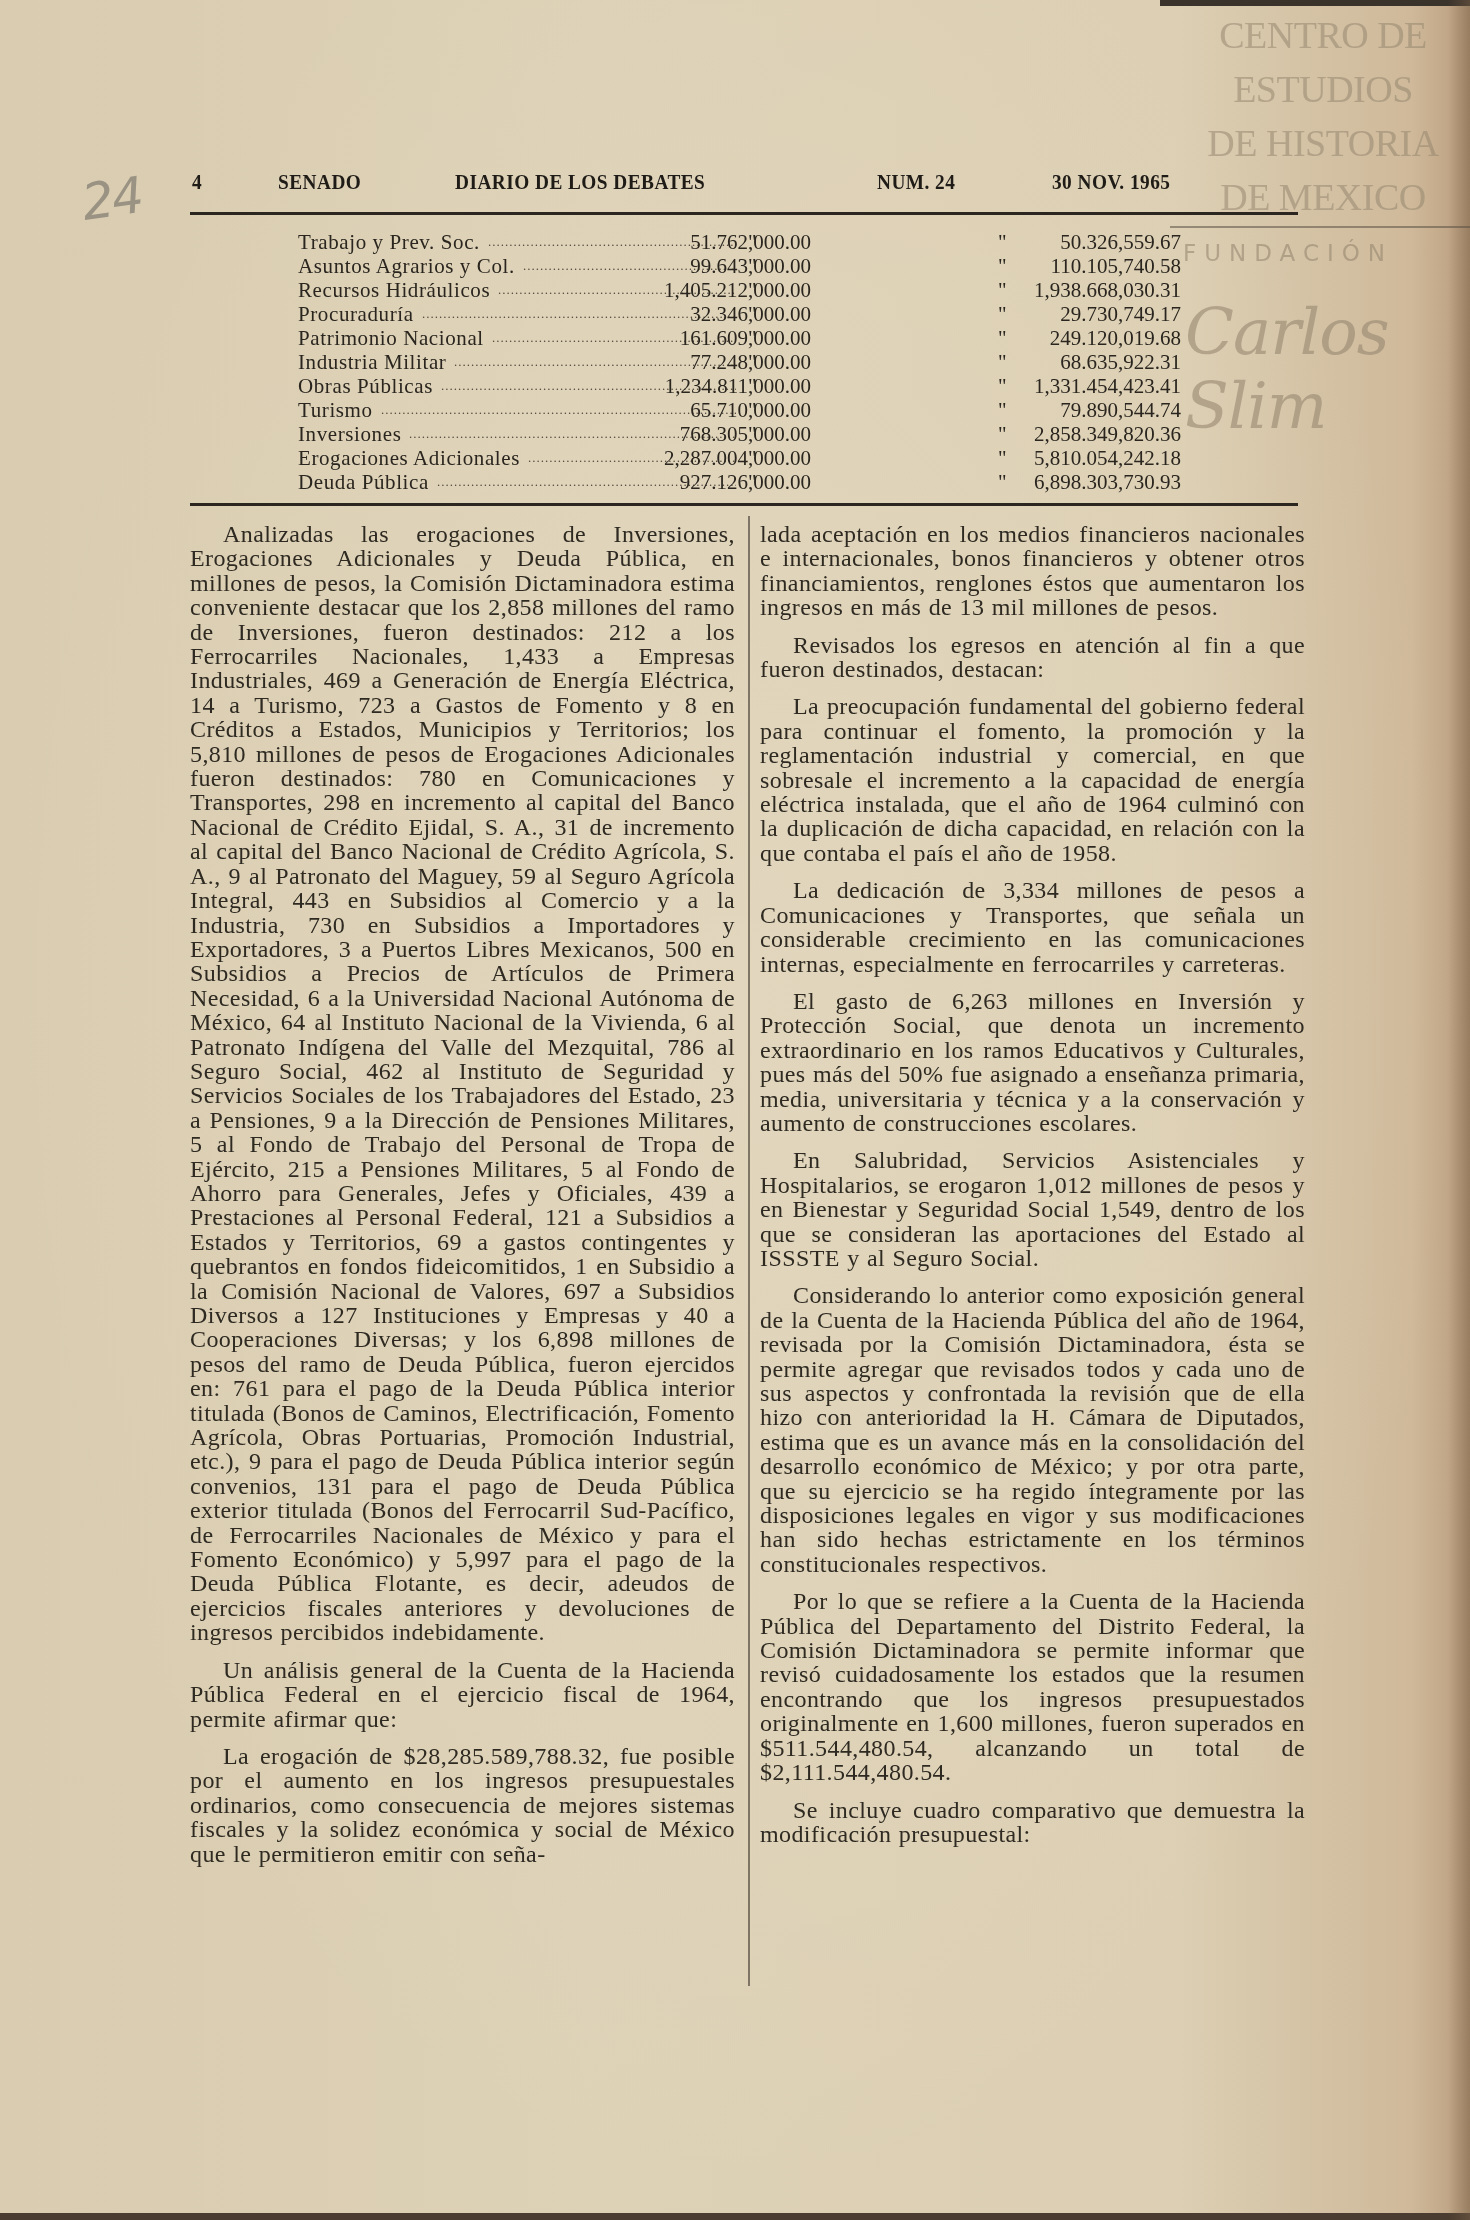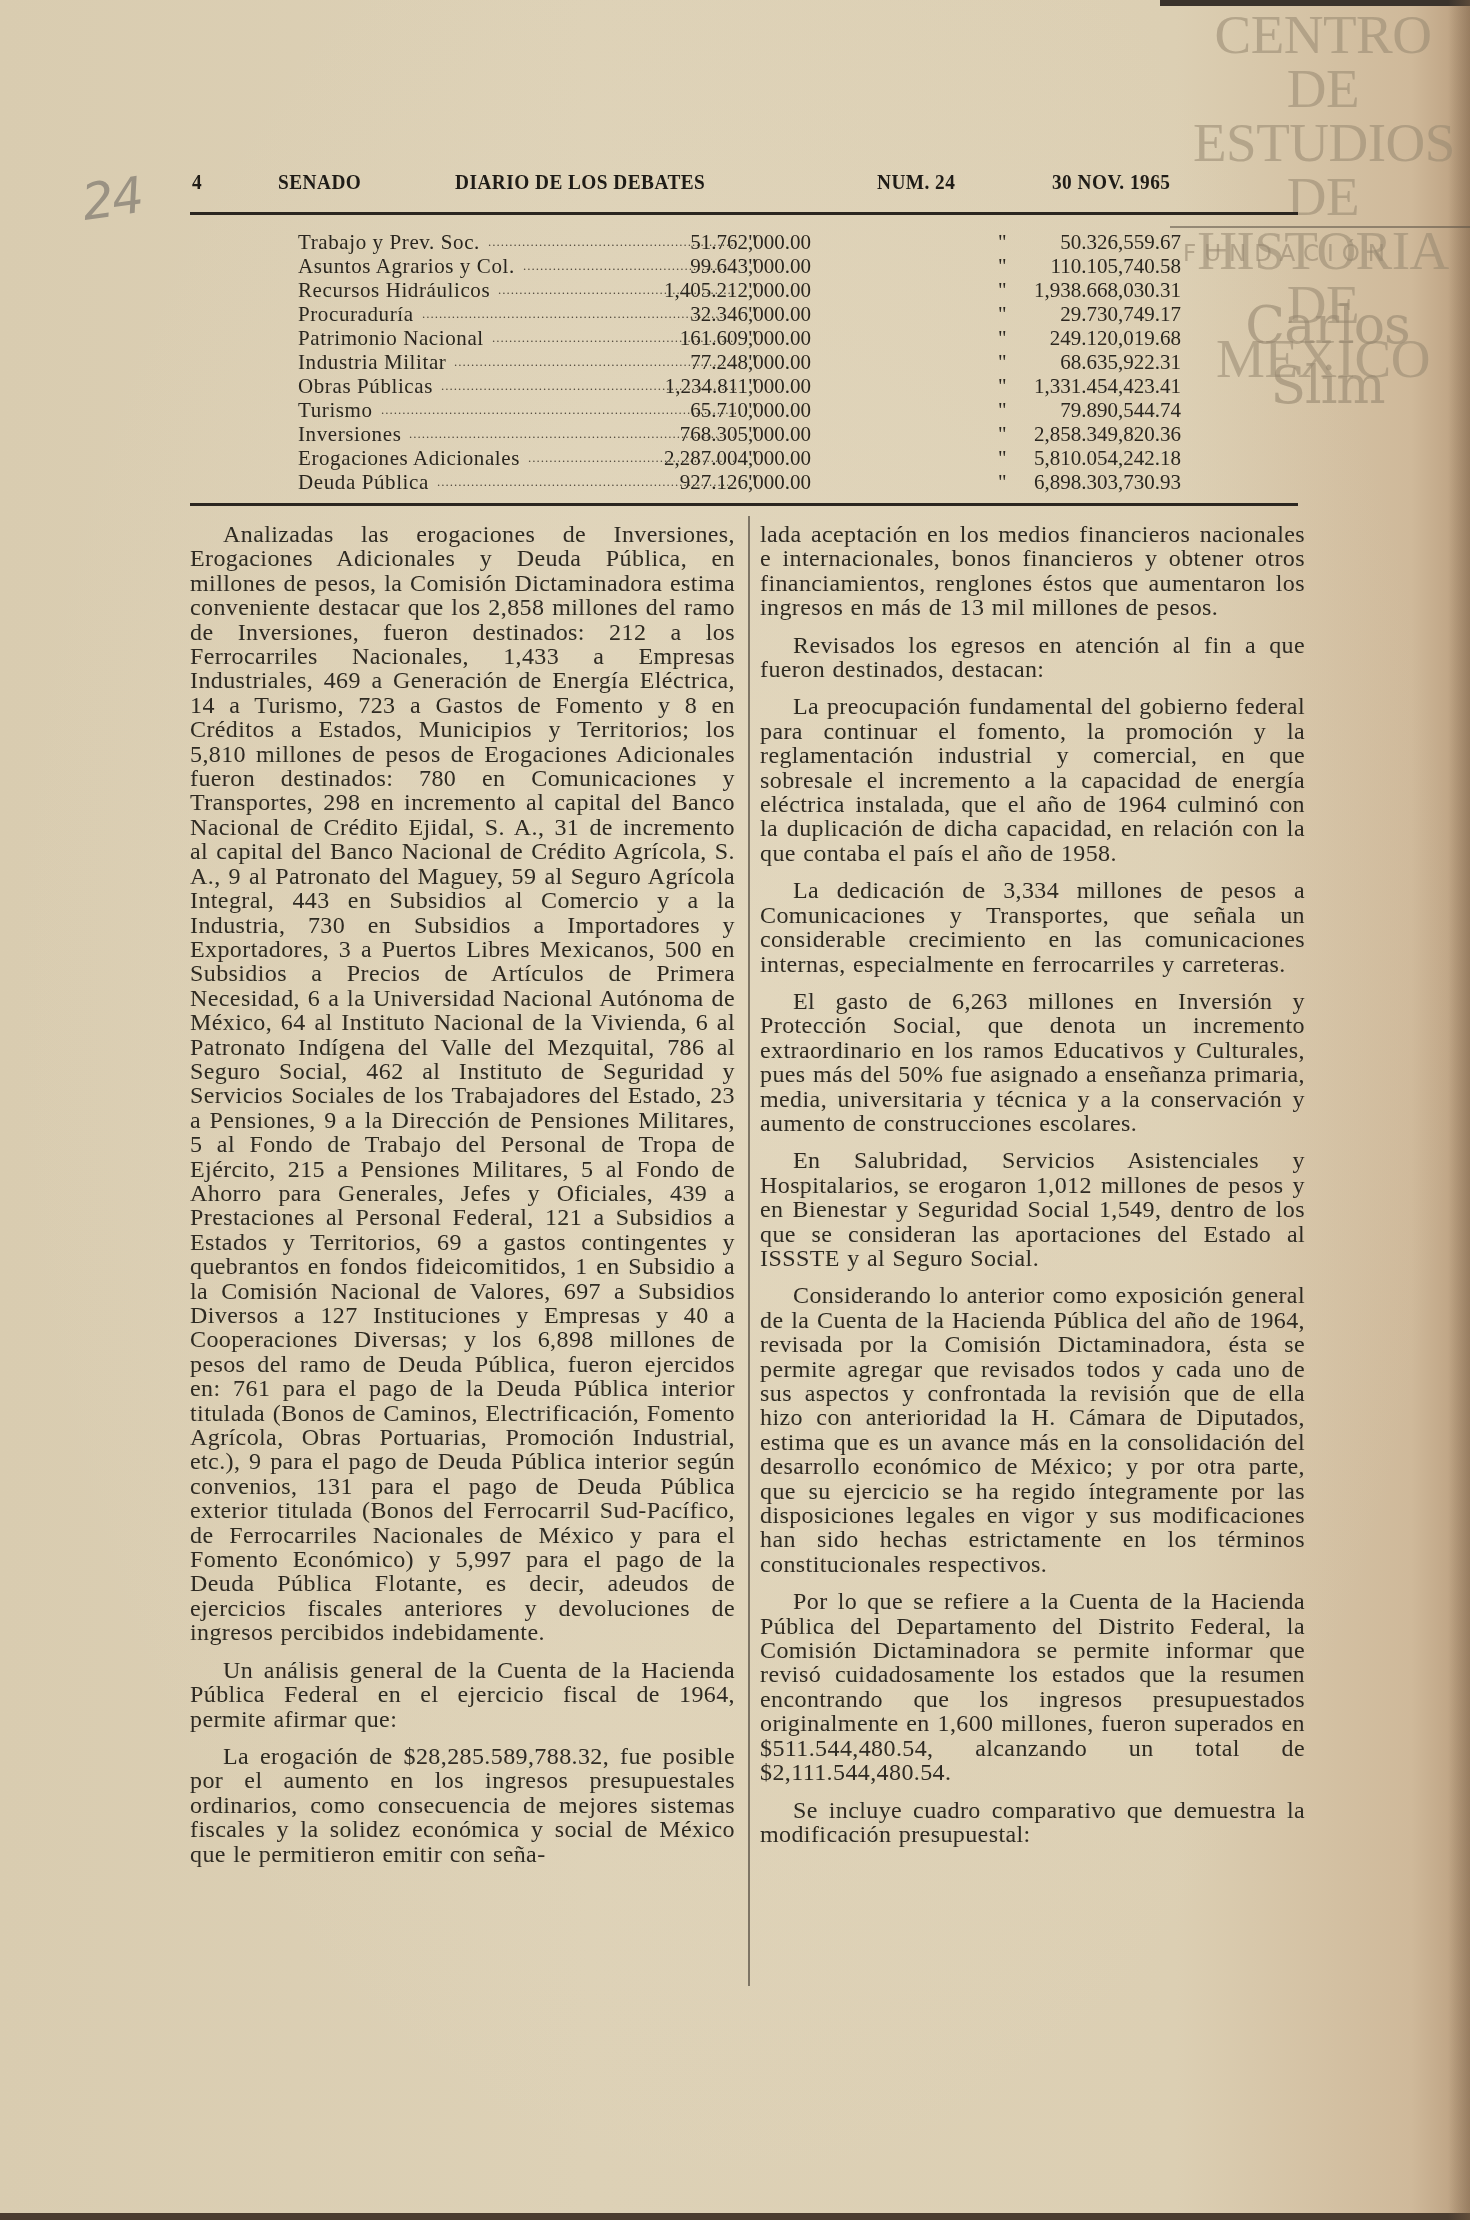--- a/index.html
+++ b/index.html
@@ -59,23 +59,23 @@
     position: absolute; top: 522px; width: 545px;
     font-size: 24px; line-height: 24.4px; text-align: justify; color: #2e2a22;
     letter-spacing: 0.4px; word-spacing: 1px;
   }
   .col p { margin: 0 0 13px 0; text-indent: 33px; hyphens: manual; }
   .col-left { left: 190px; }
   .col-right { left: 760px; }
   .col-right .first { text-indent: 0; }
 
   .wm { position: absolute; color: rgba(150,135,112,0.55); pointer-events: none; }
-  .wm-1 { left: 1193px; top: 8px; font-family: "Liberation Serif", serif; font-size: 55px; letter-spacing: -0.5px; line-height: 54px; text-align: center; width: 260px; }
+  .wm-1 { left: 1193px; top: 8px; font-family: "Liberation Serif", serif; font-size: 38px; letter-spacing: -0.5px; line-height: 54px; text-align: center; width: 260px; }
   .wm-found { left: 1183px; top: 240px; font-family: "DejaVu Sans", sans-serif; font-size: 23px; letter-spacing: 8px; color: rgba(150,135,112,0.6); }
-  .wm-sig { left: 1185px; top: 295px; font-family: "DejaVu Serif", serif; font-size: 52px; color: rgba(150,135,112,0.6); letter-spacing: -1px; text-align: center; }
+  .wm-sig { left: 1185px; top: 295px; font-family: "DejaVu Serif", serif; font-style: italic; font-size: 64px; color: rgba(150,135,112,0.6); letter-spacing: -1px; }
   .wm-rule { position: absolute; left: 1170px; top: 226px; width: 300px; height: 2px; background: rgba(90,80,68,0.55); }
 </style>
 </head>
 <body>
 
 <div class="page-shade"></div>
 <div class="top-edge"></div>
 <div class="bottom-edge"></div>
 <div class="right-shadow"></div>
 

